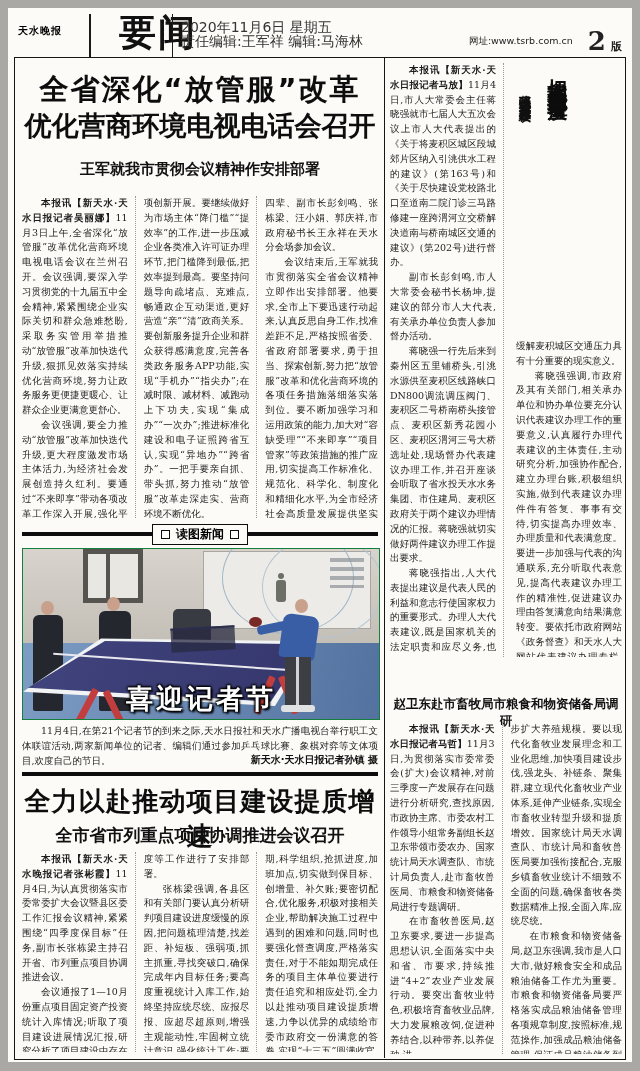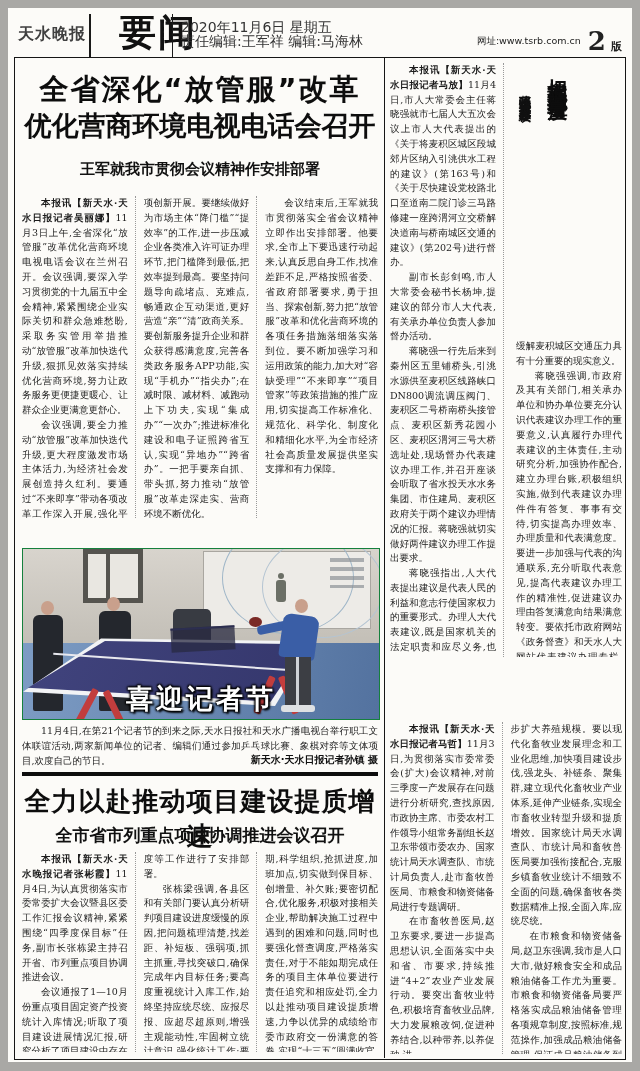--- a/index.html
+++ b/index.html
@@ -1,27 +1,27 @@
 <!DOCTYPE html>
 <html><head>
 <meta charset="utf-8">
 <style>
   html,body{margin:0;padding:0;}
   .page{position:relative;width:640px;height:1071px;background:#a9a8a5;font-family:"DejaVu Serif",serif;overflow:hidden;}
   .sheet{position:absolute;left:8px;top:8px;width:624px;height:1054px;background:#fcfbf8;}
   .abs{position:absolute;}
 
   
-  .paper-name{left:18px;top:24px;font-size:16px;font-weight:bold;color:#404040;letter-spacing:1px;}
+  .paper-name{left:18px;top:24px;font-size:10px;font-weight:bold;color:#000000;letter-spacing:1px;}
   .mast-line1{left:89px;top:14px;width:2px;height:44px;background:#1a1a1a;}
   .section-name{left:99px;top:8px;font-size:37px;font-weight:900;color:#111;font-family:"DejaVu Sans",sans-serif;letter-spacing:2px;margin-left:20px;}
   .mast-line2{left:172px;top:14px;width:1px;height:44px;background:#1a1a1a;}
   .mast-meta{left:181px;top:20px;font-size:14px;line-height:14px;color:#333;font-family:"DejaVu Sans",sans-serif;}
   .mast-right{right:18px;top:26px;text-align:right;font-family:"DejaVu Sans",sans-serif;color:#222;}
-  .site{font-size:9.5px;vertical-align:6px;margin-right:2px;}
+  .site{font-size:9.5px;vertical-align:6px;margin-right:10px;}
   .pageno{font-size:26px;font-weight:900;font-family:"DejaVu Serif",serif;}
   .pagever{font-size:11px;font-weight:bold;}
 
   
   .frame{left:14px;top:57px;width:610px;height:1001px;border:1.5px solid #161616;}
   .vsep{left:384px;top:57px;width:1px;height:1001px;background:#161616;}
 
   
   .hl{font-family:"DejaVu Sans",sans-serif;font-weight:900;color:#0d0d0d;text-align:center;}
   .main-h1{left:22px;top:70px;width:356px;font-size:29px;letter-spacing:2px;}
@@ -135,24 +135,33 @@
   <div class="abs colrow main-cols">
     <div class="col">
       <p class="para"><b>本报讯【新天水·天水日报记者吴丽娜】</b><span>11月3日上午,全省深化“放管服”改革优化营商环境电视电话会议在兰州召开。会议强调,要深入学习贯彻党的十九届五中全会精神,紧紧围绕企业实际关切和群众急难愁盼,采取务实管用举措推动“放管服”改革加快迭代升级,狠抓见效落实持续优化营商环境,努力让政务服务更便捷更暖心、让群众企业更满意更舒心。</span></p>
       <p class="para">会议强调,要全力推动“放管服”改革加快迭代升级,更大程度激发市场主体活力,为经济社会发展创造持久红利。要通过“不来即享”带动各项改革工作深入开展,强化平台支撑,完善制度机制,拓展工作领域,强化法治保障,带动更多改革事</p>
     </div>
     <div class="col">
       <p class="cont">项创新开展。要继续做好为市场主体“降门槛”“提效率”的工作,进一步压减企业各类准入许可证办理环节,把门槛降到最低,把效率提到最高。要坚持问题导向疏堵点、克难点,畅通政企互动渠道,更好营造“亲”“清”政商关系。要创新服务提升企业和群众获得感满意度,完善各类政务服务APP功能,实现“手机办”“指尖办”;在减时限、减材料、减跑动上下功夫,实现“集成办”“一次办”;推进标准化建设和电子证照跨省互认,实现“异地办”“跨省办”。一把手要亲自抓、带头抓,努力推动“放管服”改革走深走实、营商环境不断优化。</p>
 
     </div>
     <div class="col">
+      <p class="cont">四辈、副市长彭剑鸣、张栋梁、汪小娟、郭庆祥,市政府秘书长王永祥在天水分会场参加会议。</p>
       <p class="para">会议结束后,王军就我市贯彻落实全省会议精神立即作出安排部署。他要求,全市上下要迅速行动起来,认真反思自身工作,找准差距不足,严格按照省委、省政府部署要求,勇于担当、探索创新,努力把“放管服”改革和优化营商环境的各项任务措施落细落实落到位。要不断加强学习和运用政策的能力,加大对“容缺受理”“不来即享”“项目管家”等政策措施的推广应用,切实提高工作标准化、规范化、科学化、制度化和精细化水平,为全市经济社会高质量发展提供坚实支撑和有力保障。</p>
     </div>
   </div>
 
+  <div class="abs tagbar">
+    <div class="bar"></div>
+    <div class="taglabel">
+      <span class="sq"></span>
+      <span>读图新闻</span>
+      <span class="sq"></span>
+    </div>
+  </div>
 
   <div class="abs photo">
     <div class="ph-wall"></div>
     <div class="ph-floor"></div>
     <div class="ph-window"></div>
     <div class="ph-poster">
       <div class="ph-arc1"></div>
       <div class="ph-arc2"></div>
       <div class="ph-runner"></div>
       <div class="ph-postertxt"></div>
@@ -211,20 +220,21 @@
         <div class="vh">切实提高办理效率办理质量</div>
         <div class="vsub">蒋晓强督办市人大代表重点意见建议</div>
       </div>
       <div class="col rt-col2">
         <p class="cont">缓解麦积城区交通压力具有十分重要的现实意义。</p>
         <p class="para">蒋晓强强调,市政府及其有关部门,相关承办单位和协办单位要充分认识代表建议办理工作的重要意义,认真履行办理代表建议的主体责任,主动研究分析,加强协作配合,建立办理台账,积极组织实施,做到代表建议办理件件有答复、事事有交待,切实提高办理效率、办理质量和代表满意度。要进一步加强与代表的沟通联系,充分听取代表意见,提高代表建议办理工作的精准性,促进建议办理由答复满意向结果满意转变。要依托市政府网站《政务督查》和天水人大网站代表建议办理专栏,及时通报重点建议办理落实情况,拓宽代表知情知政渠道。</p>
       </div>
     </div>
   </div>
 
+  <div class="abs rb-sub">赵卫东赴市畜牧局市粮食和物资储备局调研</div>
   <div class="abs colrow rb-cols">
     <div class="col">
       <p class="para"><b>本报讯【新天水·天水日报记者马哲】</b><span>11月3日,为贯彻落实市委常委会(扩大)会议精神,对前三季度一产发展存在问题进行分析研究,查找原因,市政协主席、市委农村工作领导小组常务副组长赵卫东带领市委农办、国家统计局天水调查队、市统计局负责人,赴市畜牧兽医局、市粮食和物资储备局进行专题调研。</span></p>
       <p class="para">在市畜牧兽医局,赵卫东要求,要进一步提高思想认识,全面落实中央和省、市要求,持续推进“4+2”农业产业发展行动。要突出畜牧业特色,积极培育畜牧业品牌,大力发展粮改饲,促进种养结合,以种带养,以养促种,进一</p>
     </div>
     <div class="col">
       <p class="cont">步扩大养殖规模。要以现代化畜牧业发展理念和工业化思维,加快项目建设步伐,强龙头、补链条、聚集群,建立现代化畜牧业产业体系,延伸产业链条,实现全市畜牧业转型升级和提质增效。国家统计局天水调查队、市统计局和畜牧兽医局要加强衔接配合,克服乡镇畜牧业统计不细致不全面的问题,确保畜牧各类数据精准上报,全面入库,应统尽统。</p>
       <p class="para">在市粮食和物资储备局,赵卫东强调,我市是人口大市,做好粮食安全和成品粮油储备工作尤为重要。市粮食和物资储备局要严格落实成品粮油储备管理各项规章制度,按照标准,规范操作,加强成品粮油储备管理,保证成品粮油储备到位。要定期对成品储备粮油的质量、卫生状况进行检验,保证成品储备粮油质量、卫生符合国家标准。要做好稳保粮供工作,调节全市粮油供需平衡,稳定粮油食品市场价格。</p>
     </div>
   </div>

